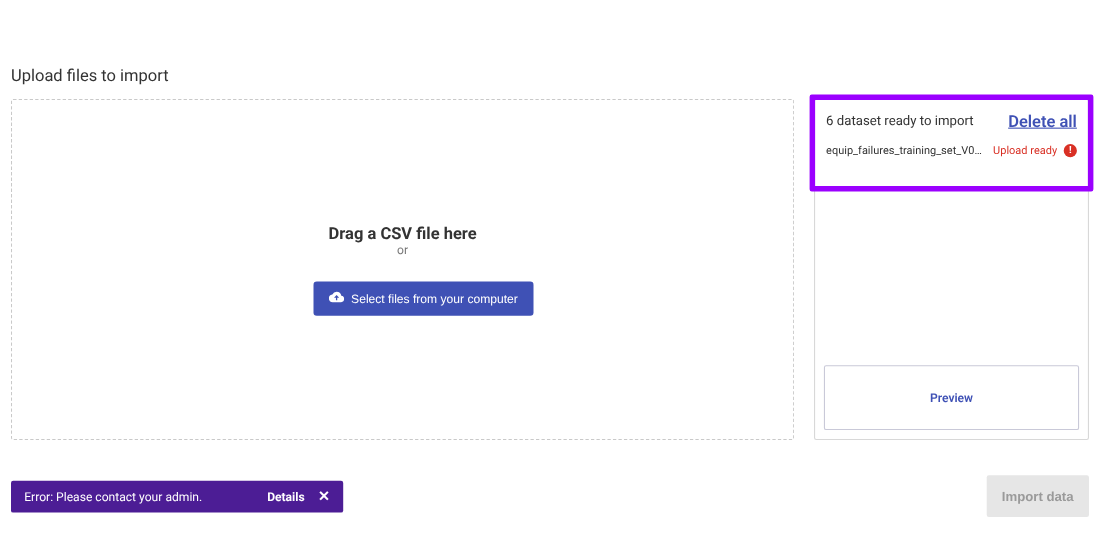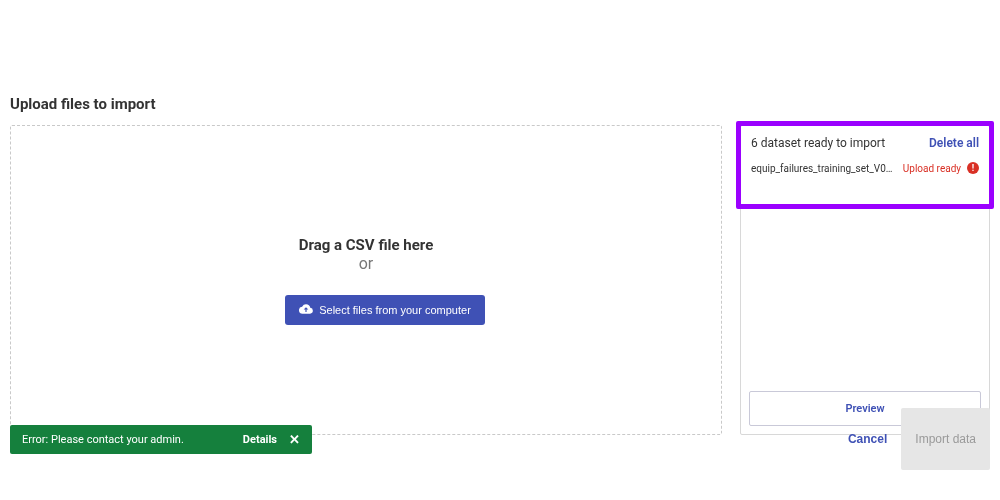--- a/index.html
+++ b/index.html
@@ -10,24 +10,23 @@
     height: 500px;
     position: relative;
     font-size: 13px;
     color: #222;
   }
   .page {
     padding: 60px 10px 0 10px;
   }
   .page-title {
     font-size: 15px;
-    font-weight: 700;
+    font-weight: 400;
     margin-bottom: 12px;
     color: #333;
-    margin-top: 35px;
   }
   .main-row {
     display: flex;
     gap: 18px;
   }
   .dropzone {
     flex: 1;
     border: 1px dashed #c9c9c9;
     border-radius: 2px;
     height: 310px;
@@ -36,21 +35,21 @@
     align-items: center;
     justify-content: center;
   }
   .dropzone-title {
     font-size: 15px;
     font-weight: 700;
     color: #333;
     margin-bottom: 0;
   }
   .dropzone-or {
-    font-size: 16px;
+    font-size: 11px;
     color: #777;
     margin-bottom: 22px;
   }
   .select-btn {
     background: #3f51b5;
     color: #fff;
     border: none;
     border-radius: 3px;
     padding: 7px 14px;
     font-size: 11px;
@@ -86,24 +85,25 @@
     display: flex;
     justify-content: space-between;
     align-items: center;
     padding: 4px 4px 8px 4px;
   }
   .side-header-title {
     font-size: 12px;
     color: #333;
   }
   .delete-all {
-    font-size: 12px;
+    font-size: 15px;
     color: #3f51b5;
     font-weight: 600;
     cursor: pointer;
+    text-decoration: underline;
   }
   .file-row {
     display: flex;
     align-items: center;
     justify-content: space-between;
     padding: 4px 4px;
     gap: 6px;
   }
   .file-name {
     font-size: 10px;
@@ -128,38 +128,38 @@
     text-align: center;
     font-weight: 700;
   }
   .spacer { flex: 1; }
   .preview-btn {
     border: 1px solid #c9c9d8;
     background: #fff;
     color: #3f51b5;
     font-size: 11px;
     font-weight: 600;
-    padding: 10px 0;
+    padding: 22px 0;
     text-align: center;
     border-radius: 2px;
     cursor: pointer;
     margin: 2px 2px 2px 2px;
   }
 
   .footer {
     position: absolute;
     bottom: 30px;
     left: 0;
     right: 0;
     padding: 0 10px;
     display: flex;
     align-items: center;
   }
   .toast {
-    background: #15803d;
+    background: #4c1d95;
     color: #fff;
     font-size: 11px;
     padding: 8px 12px;
     border-radius: 2px;
     display: inline-flex;
     align-items: center;
     gap: 12px;
   }
   .toast .details {
     font-weight: 700;
@@ -180,23 +180,24 @@
     font-size: 12px;
     font-weight: 600;
     padding: 8px 14px;
     cursor: pointer;
   }
   .import-btn {
     background: #e6e6e6;
     border: none;
     color: #9a9a9a;
     font-size: 12px;
-    padding: 24px 14px;
+    padding: 12px 14px;
     border-radius: 2px;
     cursor: not-allowed;
+    font-weight: bold;
   }
 </style>
 </head>
 <body>
 
 <div class="page">
   <div class="page-title">Upload files to import</div>
 
   <div class="main-row">
 
@@ -235,15 +236,14 @@
   </div>
 </div>
 
 <div class="footer">
   <div class="toast">
     <span>Error: Please contact your admin.</span>
     <span class="details">Details</span>
     <span class="close">✕</span>
   </div>
   <div class="footer-spacer"></div>
-  <button class="cancel-btn">Cancel</button>
   <button class="import-btn">Import data</button>
 </div>
 
 </body></html>

